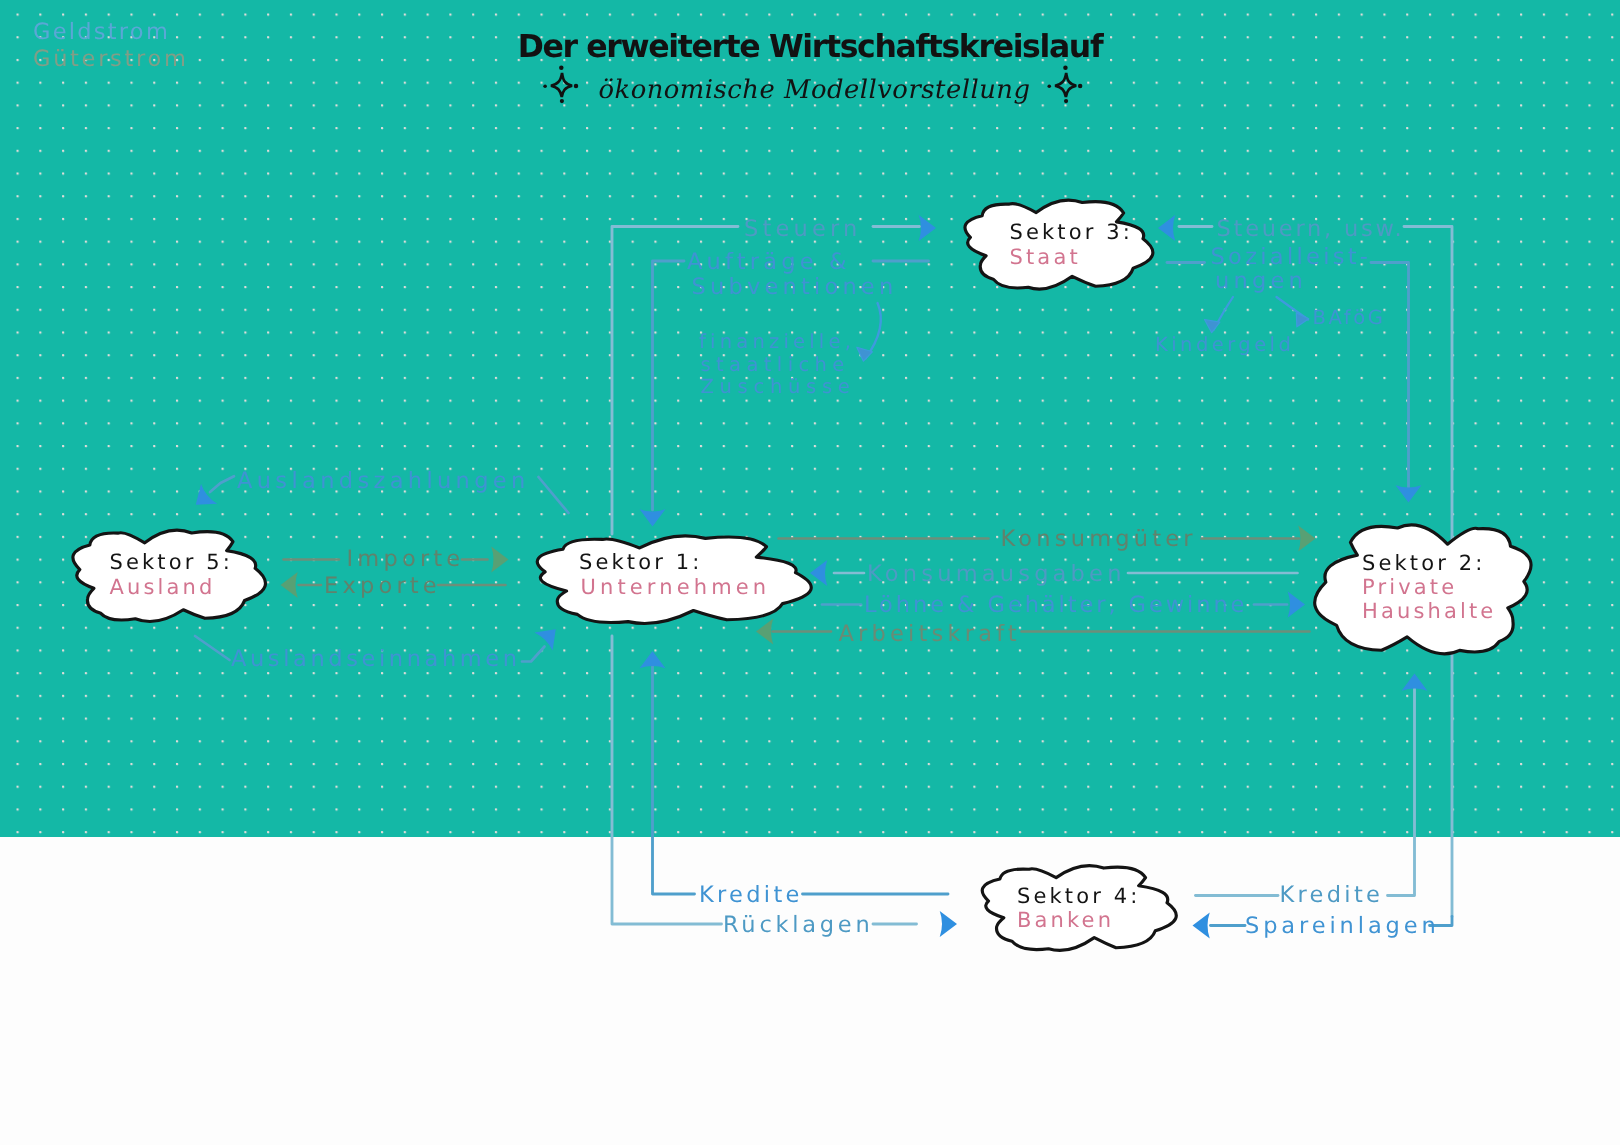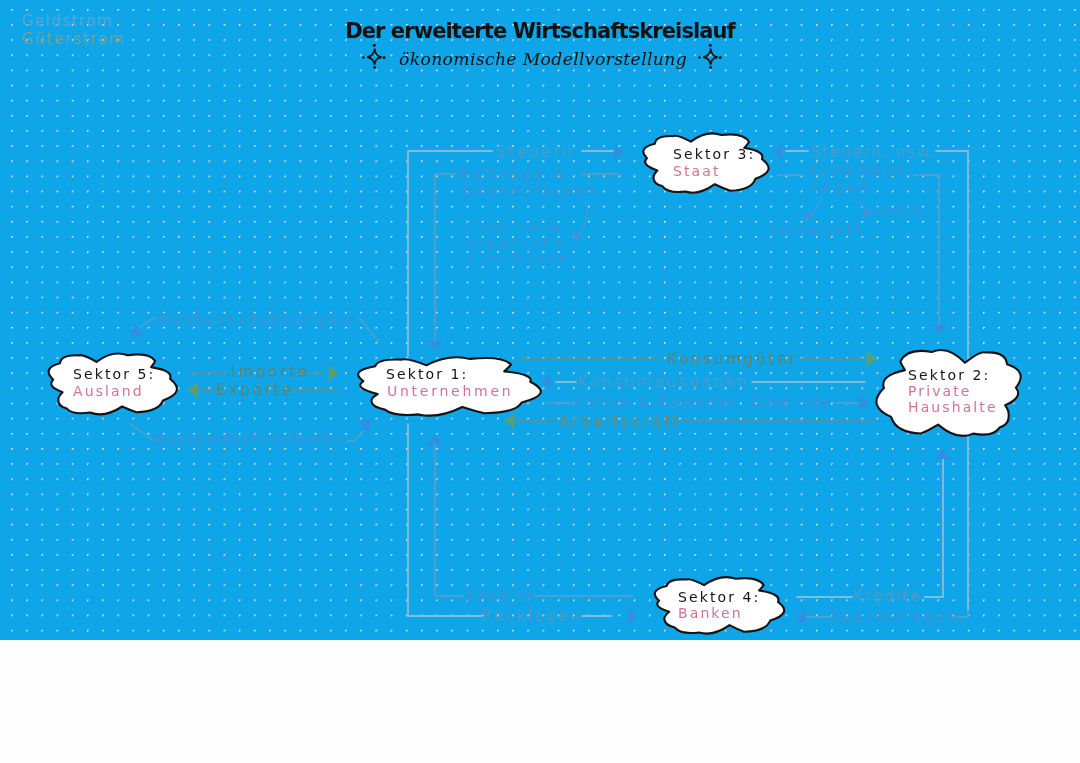--- a/index.html
+++ b/index.html
@@ -1,19 +1,19 @@
 <!DOCTYPE html>
 <html><head>
 <meta charset="utf-8">
 <title>Der erweiterte Wirtschaftskreislauf</title>
 <style>
   html,body{margin:0;padding:0;}
   body{width:1080px;height:763px;overflow:hidden;background:#fdfdfd;
        font-family:"DejaVu Sans",sans-serif;}
-  #page{position:relative;width:1080px;height:640px;background:#0ea5e9;}
+  #page{position:relative;width:1080px;height:558px;background:#14b8a6;}
   #grid{position:absolute;inset:0;
     background-image:radial-gradient(circle at 0.7px 0.7px, #dedcd9 0.8px, rgba(0,0,0,0) 1.05px);
     background-size:15.2px 15.15px;background-position:11px 9px;}
   svg#board{position:absolute;inset:0;width:1080px;height:763px;}
   text{font-family:"DejaVu Sans",sans-serif;}
   .hw{font-size:15px;letter-spacing:2.8px;}
   .cloudlbl{font-size:14px;letter-spacing:2.1px;}
 </style>
 </head>
 <body>

